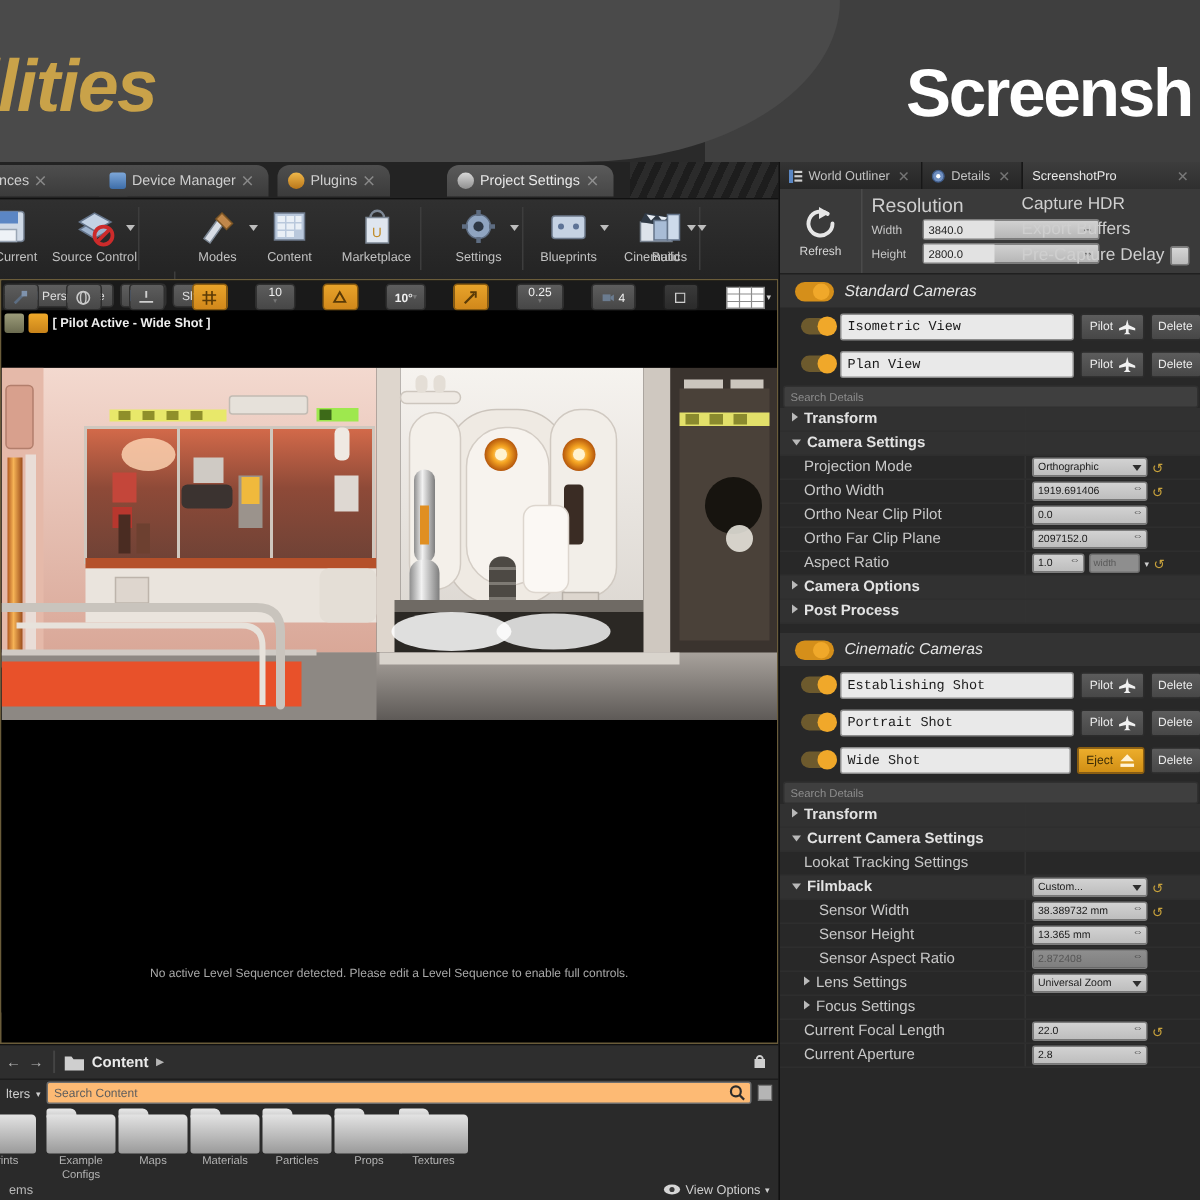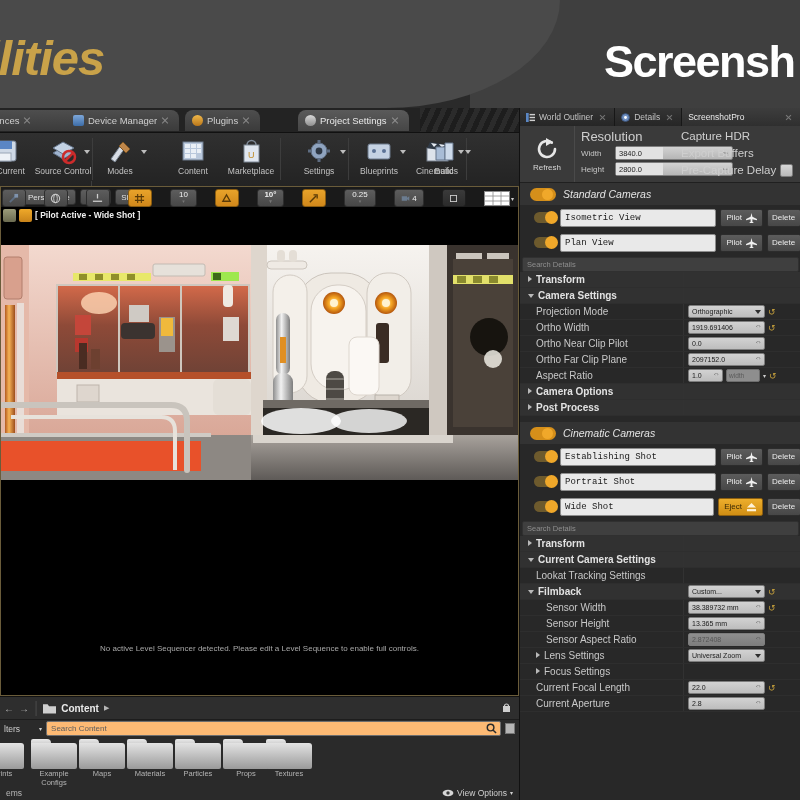--- a/index.html
+++ b/index.html
@@ -73,21 +73,21 @@
 
   
   .cb{position:absolute;left:0;top:588px;width:519px;height:104px;background:#2a2a2a;
       border-top:1px solid #111;}
   .cbpath{height:22px;display:flex;align-items:center;gap:5px;padding-left:4px;
       background:#2e2e2e;border-bottom:1px solid #1d1d1d;position:relative;}
   .cbpath .arw{font-size:10px;color:#b5b5b5;}
   .cbpath .ftxt{font-size:10px;color:#eaeaea;font-weight:bold;}
   .cbpath .lock{position:absolute;right:5px;top:5px;}
   .cbfilter{height:17px;display:flex;align-items:center;gap:4px;padding:0 4px;position:relative;}
-  .fbtn{font-size:8.5px;color:#cfcfcf;display:flex;align-items:center;gap:19px;}
+  .fbtn{font-size:8.5px;color:#cfcfcf;display:flex;align-items:center;gap:4px;}
   .srch{flex:1;height:13px;background:#fdba74;border:1px solid #6e6e6e;border-radius:2px;
       display:flex;align-items:center;padding:0 4px;position:relative;}
   .srch .ph{font-size:8px;color:#5d5d5d;}
   .srch .mag{position:absolute;right:3px;top:1px;}
   .cbfolders{position:relative;height:46px;}
   .folder{position:absolute;top:2px;width:54px;text-align:center;}
   .folder .fi{width:46px;height:30px;margin:0 auto;position:relative;}
   .folder .fbody{position:absolute;left:0;top:4px;width:46px;height:26px;border-radius:1px 3px 2px 2px;
       background:linear-gradient(#e3e3e3,#9a9a9a);}
   .folder .ftab{position:absolute;left:0;top:0;width:20px;height:6px;border-radius:2px 4px 0 0;
@@ -225,21 +225,21 @@
             <path d="M5 11 L15 5 L26 11 L15 17 Z" fill="#c3d2e4" stroke="#64748a"></path>
             <circle cx="21" cy="20" r="6" fill="none" stroke="#cc2b2b" stroke-width="2.5"></circle>
             <line x1="17" y1="24" x2="25" y2="16" stroke="#cc2b2b" stroke-width="2.5"></line>
           </svg>
           <span class="lbl">Source Control</span>
           <span class="tbcaret"></span>
         </div>
         <div class="tbsep"></div>
       </div>
 
-      <div class="tbgroup" style="left:91px;flex-direction:column;">
+      <div class="tbgroup" style="left:116px;flex-direction:column;">
         <div class="tbitem">
           <svg class="glyph" viewBox="0 0 30 28">
             <path d="M6 22 L16 8 L20 11 L10 25 Z" fill="#d8dde5" stroke="#7c8794"></path>
             <path d="M18 5 L25 12 L21 16 L14 9 Z" fill="#c0874a" stroke="#7a5424"></path>
           </svg>
           <span class="lbl">Modes</span>
           <span class="tbcaret"></span>
         </div>
         <div class="tbsep"></div>
       </div>
@@ -382,21 +382,21 @@
           </div>
           <div class="sbtn" style="width:19px;flex-direction:column;line-height:7px;">
             <span>10</span>
             <span style="font-size:5px;color:#777;">▾</span>
           </div>
           <div class="sbtn on" style="width:15px;">
             <svg width="11" height="11" viewBox="0 0 12 12">
                 <path d="M6 2 L10 9 H2 Z" fill="none" stroke="#5a3a06" stroke-width="1.4"></path>
               </svg>
           </div>
-          <div class="sbtn" style="width:19px;flex-direction:column;line-height:7px;font-weight:bold;">
+          <div class="sbtn" style="width:19px;line-height:7px;font-weight:bold;">
             <span>10°</span>
             <span style="font-size:5px;color:#777;">▾</span>
           </div>
           <div class="sbtn on" style="width:15px;">
             <svg width="11" height="11" viewBox="0 0 12 12">
                 <path d="M2 10 L9 3" stroke="#5a3a06" stroke-width="1.6"></path>
                 <path d="M6 2 h4 v4" fill="none" stroke="#5a3a06" stroke-width="1.4"></path>
               </svg>
           </div>
           <div class="sbtn" style="width:24px;flex-direction:column;line-height:7px;">

